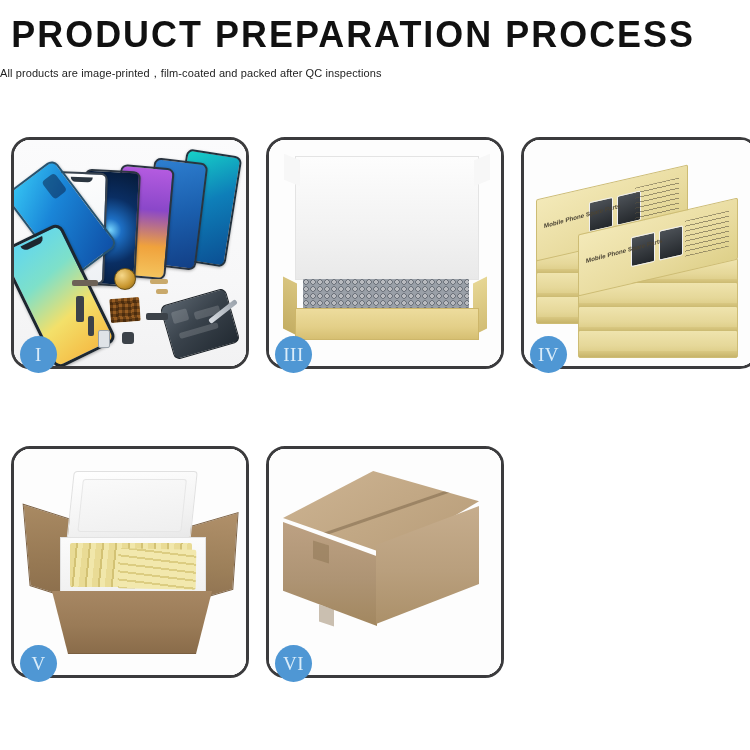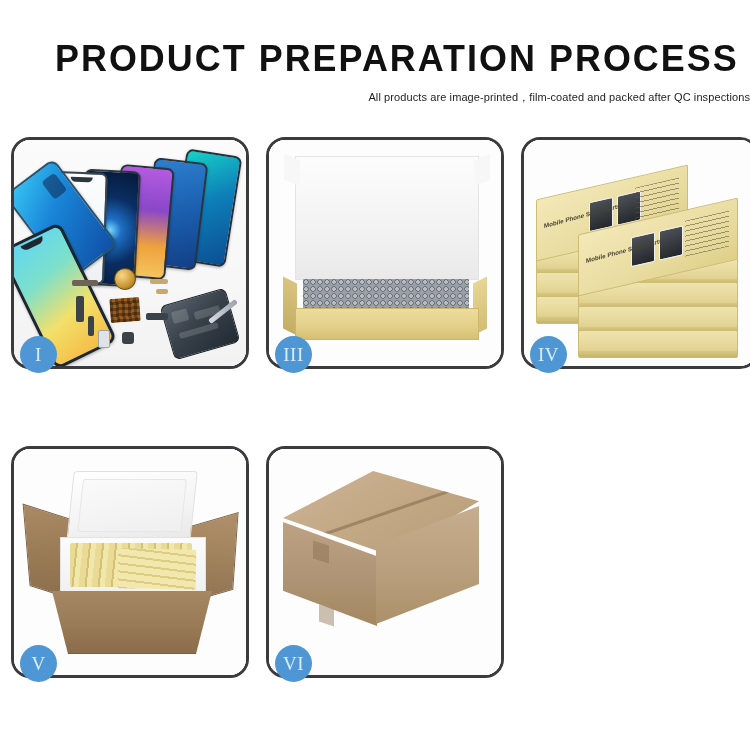--- a/index.html
+++ b/index.html
@@ -11,22 +11,22 @@
     width: 750px;
     height: 750px;
     font-family: "Liberation Sans", sans-serif;
     overflow: hidden;
     position: relative;
   }
 
   
   .header {
     width: 750px;
-    padding-top: 40px;
-    text-align: right;
+    padding-top: 16px;
+    text-align: left;
   }
   .page-title {
     font-family: "Liberation Sans", sans-serif;
     font-size: 37px;
     font-weight: 700;
     letter-spacing: 2.1px;
     color: #111111;
     line-height: 1.05;
     transform: scaleX(0.97);
     white-space: nowrap;

